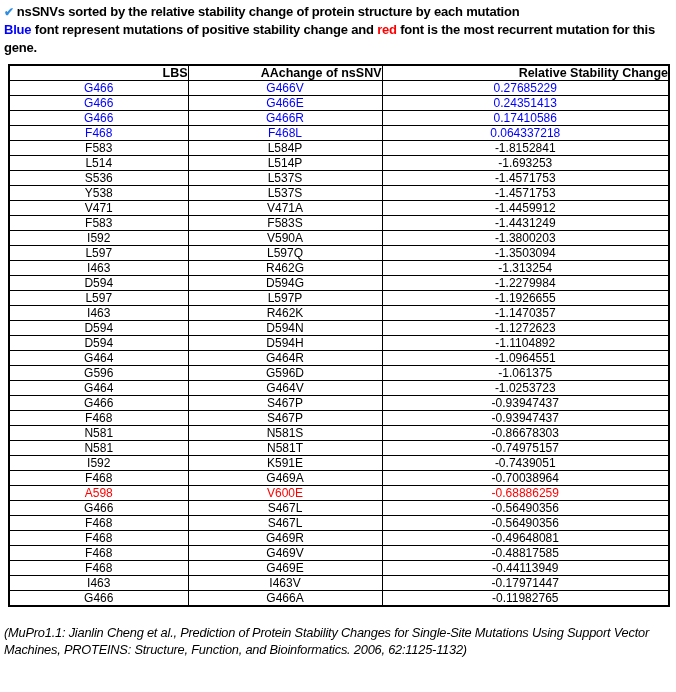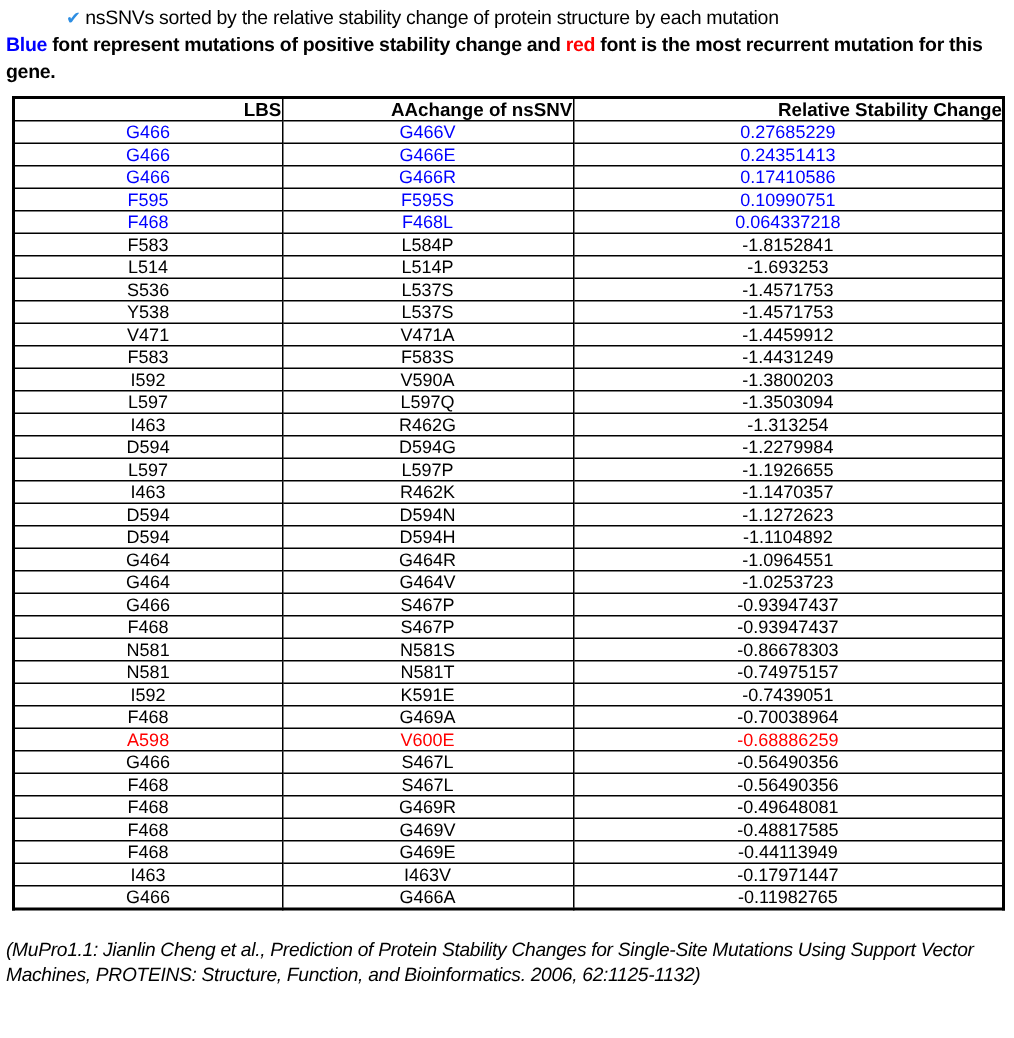--- a/index.html
+++ b/index.html
@@ -14,25 +14,24 @@
     padding: 0;
     background: #ffffff;
     color: #000000;
     font-family: "Liberation Sans", sans-serif;
   }
   .page {
     width: 676px;
     padding: 3px 4px 0 4px;
   }
   .title-line {
-    font-weight: normal;
+    font-weight: bold;
     font-size: 13px;
     line-height: 18px;
     letter-spacing: -0.2px;
-    margin-left: 40px;
   }
   .check {
     color: var(--check);
     font-size: 12px;
     margin-right: 3px;
   }
   .legend {
     font-weight: bold;
     font-size: 13px;
     line-height: 18px;
@@ -109,25 +108,20 @@
           <td>G466</td>
           <td>G466E</td>
           <td>0.24351413</td>
         </tr>
         <tr class="blue">
           <td>G466</td>
           <td>G466R</td>
           <td>0.17410586</td>
         </tr>
         <tr class="blue">
-          <td>F595</td>
-          <td>F595S</td>
-          <td>0.10990751</td>
-        </tr>
-        <tr class="blue">
           <td>F468</td>
           <td>F468L</td>
           <td>0.064337218</td>
         </tr>
         <tr>
           <td>F583</td>
           <td>L584P</td>
           <td>-1.8152841</td>
         </tr>
         <tr>
@@ -192,20 +186,25 @@
         </tr>
         <tr>
           <td>D594</td>
           <td>D594H</td>
           <td>-1.1104892</td>
         </tr>
         <tr>
           <td>G464</td>
           <td>G464R</td>
           <td>-1.0964551</td>
+        </tr>
+        <tr>
+          <td>G596</td>
+          <td>G596D</td>
+          <td>-1.061375</td>
         </tr>
         <tr>
           <td>G464</td>
           <td>G464V</td>
           <td>-1.0253723</td>
         </tr>
         <tr>
           <td>G466</td>
           <td>S467P</td>
           <td>-0.93947437</td>

